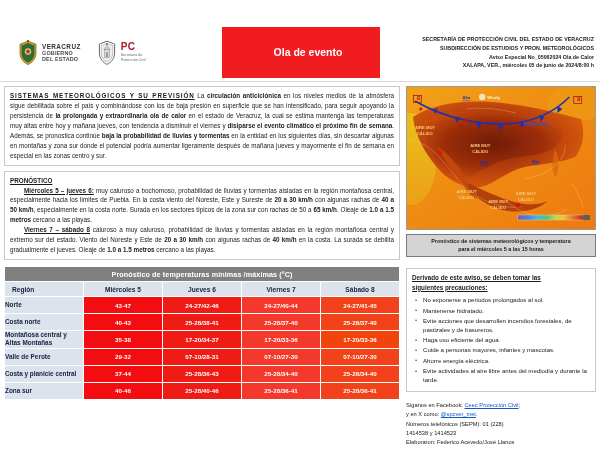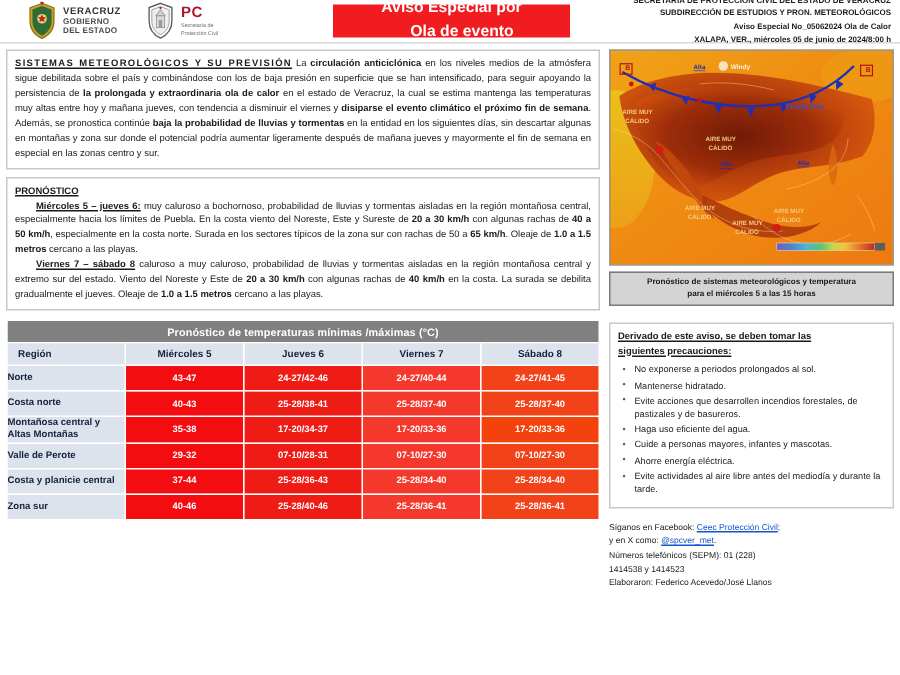--- a/index.html
+++ b/index.html
@@ -20,25 +20,26 @@
     width: 600px;
     height: 450px;
     position: relative;
     background: #ffffff;
   }
 
   
   .header {
     display: flex;
     align-items: stretch;
-    height: 29px;
+    height: 58px;
     width: 600px;
     background: #ffffff;
     border-bottom: 1px solid #d9d9d9;
     box-sizing: border-box;
+    margin-top: 24px;
   }
   .logos {
     width: 222px;
     display: flex;
     align-items: center;
     gap: 6px;
     padding-left: 18px;
     box-sizing: border-box;
   }
   .logo-group {
@@ -306,21 +307,20 @@
           <span class="pc-big">PC</span>
           <span class="pc-sub">
             <span>Secretaría de</span><br>
             <span>Protección Civil</span>
           </span>
         </span>
       </div>
     </div>
 
     <div class="banner">
-      <span>Aviso Especial por</span>
       <span class="l2">Ola de evento</span>
     </div>
 
     <div class="hdr-right">
       <span class="r1">SECRETARÍA DE PROTECCIÓN CIVIL  DEL ESTADO DE VERACRUZ</span>
       <span>SUBDIRECCIÓN DE ESTUDIOS Y PRON. METEOROLÓGICOS</span>
       <span>Aviso Especial No_05062024 Ola de Calor</span>
       <span>XALAPA, VER.,  miércoles 05 de junio de 2024/8:00 h</span>
     </div>
   </div>

